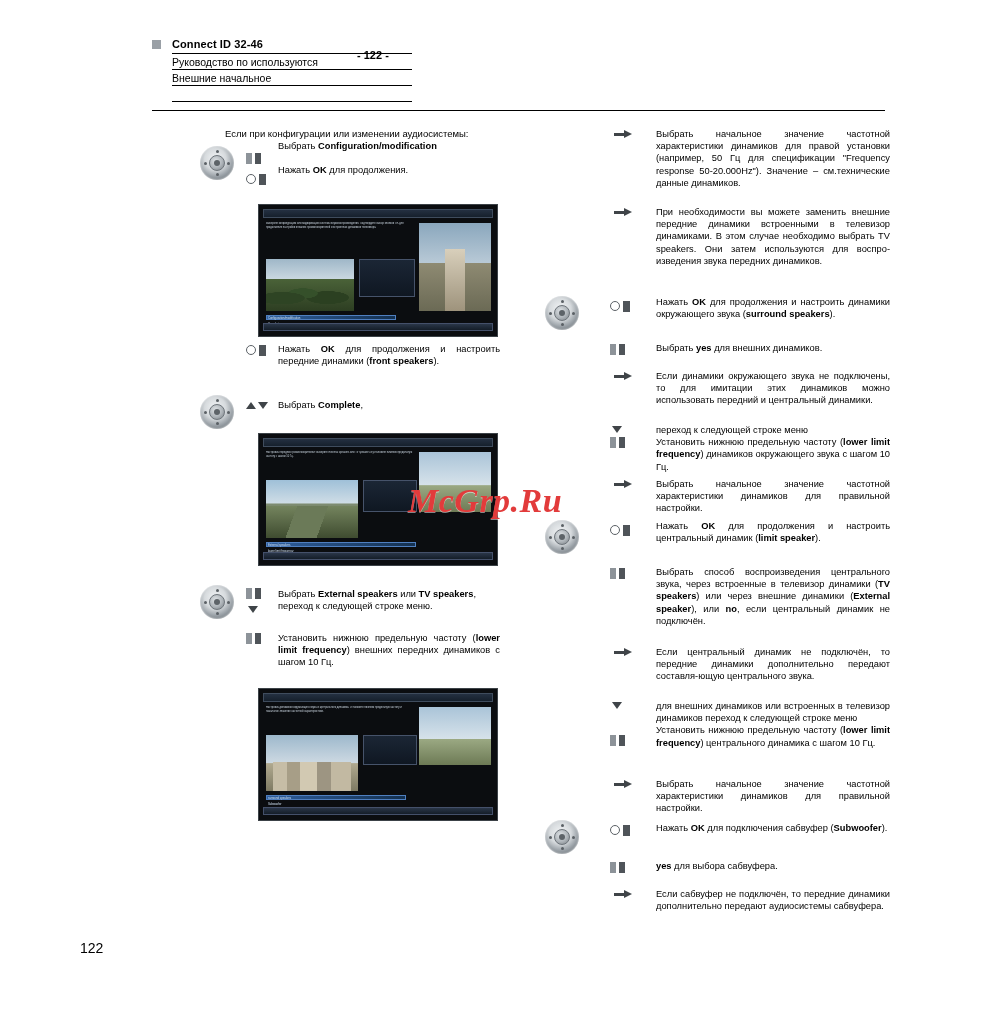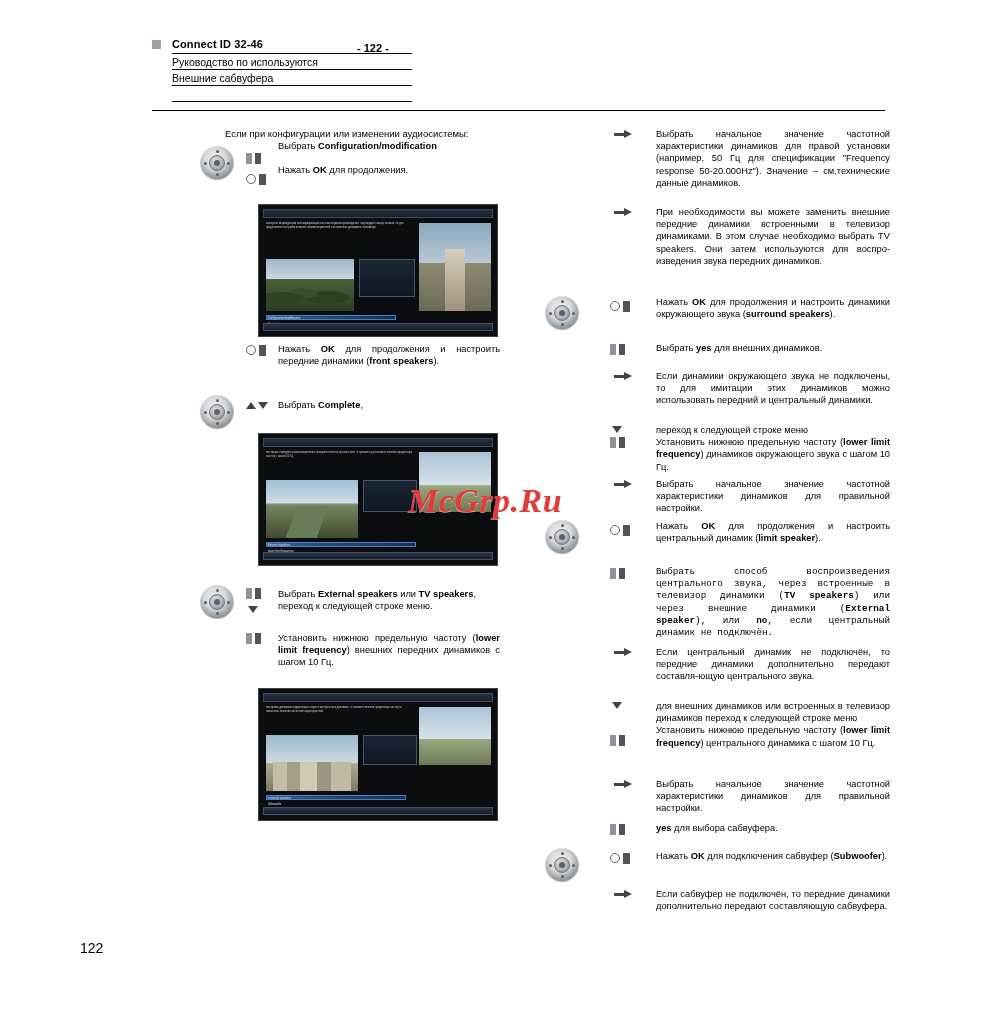--- a/index.html
+++ b/index.html
@@ -36,21 +36,21 @@
     left: 20px;
     top: 0px;
     width: 240px;
     font-size: 11px;
     font-weight: bold;
     letter-spacing: 0.1px;
   }
   #header .hdr-page {
     position: absolute;
     left: 205px;
-    top: 4px;
+    top: 11px;
     font-size: 11px;
     font-weight: bold;
   }
   #header .rule {
     position: absolute;
     left: 20px;
     background: #000;
     height: 1px;
     width: 240px;
   }
@@ -376,21 +376,21 @@
 </head>
 <body>
 
 <div id="header">
   <div class="hdr-square"></div>
   <div class="hdr-line1">Connect ID 32-46</div>
   <div class="hdr-page">- 122 -</div>
   <div class="rule r1"></div>
   <div class="sub1">Руководство по используются</div>
   <div class="rule r2"></div>
-  <div class="sub2">Внешние сабвуфера</div>
+  <div class="sub2">Внешние начальное</div>
   <div class="rule r3"></div>
   <div class="rule r4"></div>
 </div>
 <div id="top-rule"></div>
 
 <div id="page-number">122</div>
 
 <div class="col" id="col-left">
 
   <div class="intro">Если при конфигурации или изменении аудиосистемы:</div>
@@ -612,21 +612,21 @@
           <span class="nub e"></span>
       </div>
       <div class="okbtn" style="left:10px;top:5px;">
         <span class="circle"></span>
           <span class="bar"></span>
       </div>
     </div>
     <div class="txt">Нажать <b>OK</b> для продолжения и настроить центральный динамик (<b>limit speaker</b>).</div>
   </div>
 
-  <div class="row r-right" style="height:80px;font-family:Liberation Mono, monospace;">
+  <div class="row r-right" style="height:80px;">
     <div class="icons">
       <div class="btnpair" style="left:10px;top:2px;">
         <span class="b left"></span>
           <span class="b right"></span>
       </div>
     </div>
     <div class="txt">Выбрать способ воспроизведения центрального звука, через встроенные в телевизор динамики (<b>TV speakers</b>) или через внешние динамики (<b>External speaker</b>), или <b>no</b>, если центральный динамик не подключён.</div>
   </div>
 
   <div class="row r-right" style="height:54px;">
@@ -653,53 +653,53 @@
   </div>
 
   <div class="row r-right" style="height:44px;">
     <div class="icons">
       <div class="arrow-right" style="left:14px;top:2px;">
           <span class="shaft"></span>
           <span class="head"></span>
         </div>
     </div>
     <div class="txt">Выбрать начальное значение частотной характеристики динамиков для правильной настройки.</div>
-  </div>
-
-  <div class="row r-right" style="height:28px;">
-    <div class="icons">
-      <div class="btnpair" style="left:10px;top:2px;">
-        <span class="b left"></span>
-          <span class="b right"></span>
-      </div>
-    </div>
-    <div class="txt"><b>yes</b> для выбора сабвуфера.</div>
   </div>
 
   <div class="row r-right" style="height:38px;">
     <div class="icons">
       <div class="wheel" style="left:-55px;top:-2px;">
         <span class="nub n"></span>
           <span class="nub s"></span>
           <span class="nub w"></span>
           <span class="nub e"></span>
       </div>
       <div class="okbtn" style="left:10px;top:3px;">
         <span class="circle"></span>
           <span class="bar"></span>
       </div>
     </div>
     <div class="txt">Нажать <b>OK</b> для подключения сабвуфер (<b>Subwoofer</b>).</div>
   </div>
 
+  <div class="row r-right" style="height:28px;">
+    <div class="icons">
+      <div class="btnpair" style="left:10px;top:2px;">
+        <span class="b left"></span>
+          <span class="b right"></span>
+      </div>
+    </div>
+    <div class="txt"><b>yes</b> для выбора сабвуфера.</div>
+  </div>
+
   <div class="row r-right" style="height:46px;">
     <div class="icons">
       <div class="arrow-right" style="left:14px;top:2px;">
           <span class="shaft"></span>
           <span class="head"></span>
         </div>
     </div>
-    <div class="txt">Если сабвуфер не подключён, то передние динамики дополнительно передают составляющую сабвуфера.</div>
+    <div class="txt">Если сабвуфер не подключён, то передние динамики дополнительно передают аудиосистемы сабвуфера.</div>
   </div>
 
 </div>
 
 <div id="watermark">McGrp.Ru</div>
 
 </body></html>

